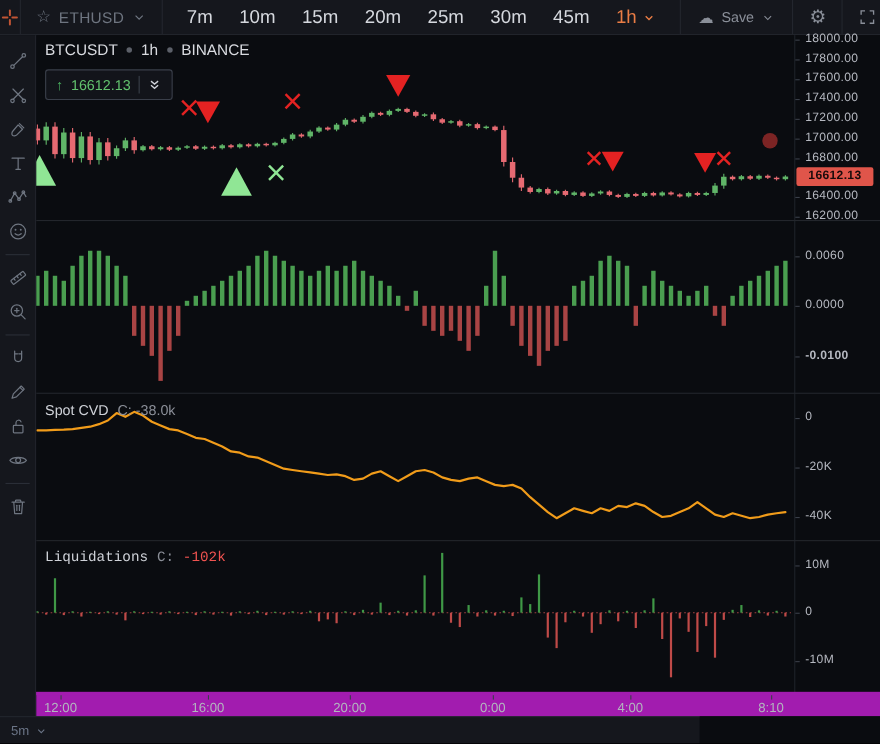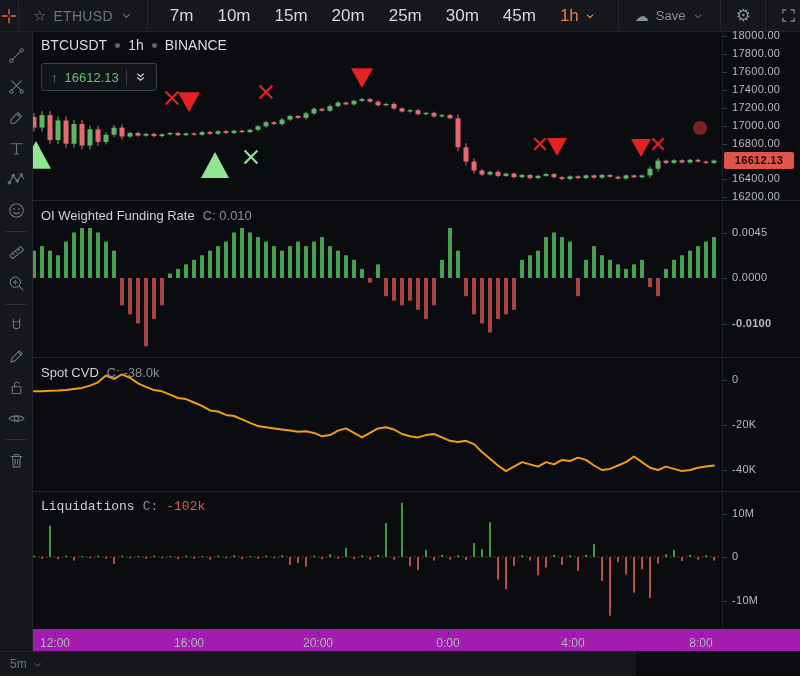--- a/index.html
+++ b/index.html
@@ -633,24 +633,20 @@
       <span class="chev">
         <svg width="13" height="14" viewBox="0 0 24 24">
             <g fill="none" stroke="#cfd3da" stroke-width="2.2">
               <polyline points="6,6 12,11 18,6"></polyline>
               <polyline points="6,13 12,18 18,13"></polyline>
             </g>
           </svg>
       </span>
     </div>
 
-    <div class="pane-header" id="funding-header">
-      <span>OI Weighted Funding Rate</span>
-      <span class="clabel">C: 0.010</span>
-    </div>
     <div class="pane-header" id="cvd-header">
       <span>Spot CVD</span>
       <span class="clabel">C: -38.0k</span>
     </div>
     <div class="pane-header" id="liq-header">
       <span>Liquidations</span>
       <span class="clabel">C:</span>
       <span class="negval">-102k</span>
     </div>
   </div>
@@ -673,21 +669,21 @@
       <div class="ax-label" style="top: 68.9574px;">17200.00</div>
       <div class="ax-tick" style="top: 93.8298px;"></div>
       <div class="ax-label" style="top: 86.8298px;">17000.00</div>
       <div class="ax-tick" style="top: 111.702px;"></div>
       <div class="ax-label" style="top: 104.702px;">16800.00</div>
       <div class="ax-tick" style="top: 147.447px;"></div>
       <div class="ax-label" style="top: 140.447px;">16400.00</div>
       <div class="ax-tick" style="top: 165.319px;"></div>
       <div class="ax-label" style="top: 158.319px;">16200.00</div>
       <div class="ax-tick" style="top: 200.5px;"></div>
-      <div class="ax-label" style="top: 193.5px;">0.0045</div>
+      <div class="ax-label" style="top: 193.5px;">0.0060</div>
       <div class="ax-tick" style="top: 246px;"></div>
       <div class="ax-label" style="top: 239px;">0.0000</div>
       <div class="ax-tick" style="top: 291.5px;"></div>
       <div class="ax-label" style="top: 284.5px; font-weight: bold;">-0.0100</div>
       <div class="ax-tick" style="top: 348px;"></div>
       <div class="ax-label" style="top: 341px;">0</div>
       <div class="ax-tick" style="top: 393px;"></div>
       <div class="ax-label" style="top: 386px;">-20K</div>
       <div class="ax-tick" style="top: 438px;"></div>
       <div class="ax-label" style="top: 431px;">-40K</div>
@@ -704,21 +700,21 @@
       <div class="t-label" style="left: 22px;">12:00</div>
       <div class="t-tick" style="left: 156px;"></div>
       <div class="t-label" style="left: 156px;">16:00</div>
       <div class="t-tick" style="left: 285px;"></div>
       <div class="t-label" style="left: 285px;">20:00</div>
       <div class="t-tick" style="left: 415px;"></div>
       <div class="t-label" style="left: 415px;">0:00</div>
       <div class="t-tick" style="left: 540px;"></div>
       <div class="t-label" style="left: 540px;">4:00</div>
       <div class="t-tick" style="left: 668px;"></div>
-      <div class="t-label" style="left: 668px;">8:00</div>
+      <div class="t-label" style="left: 668px;">8:10</div>
     </div>
 
   <footer id="statusbar">
     <div id="interval-btn">
       <span>5m</span>
       <span class="chev">
         <svg width="11" height="11" viewBox="0 0 24 24">
             <polyline points="6,9.5 12,15.5 18,9.5" fill="none" stroke="#6b7587" stroke-width="2"></polyline>
           </svg>
       </span>

